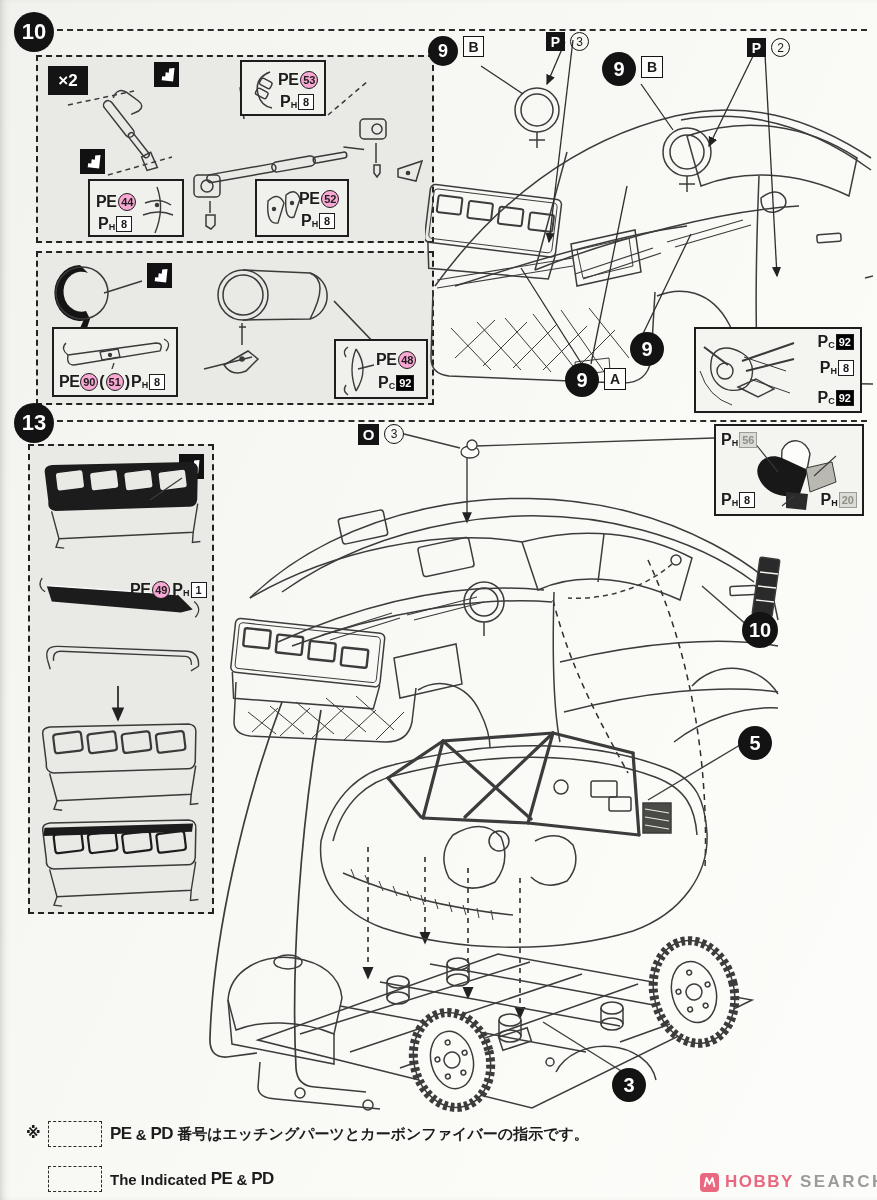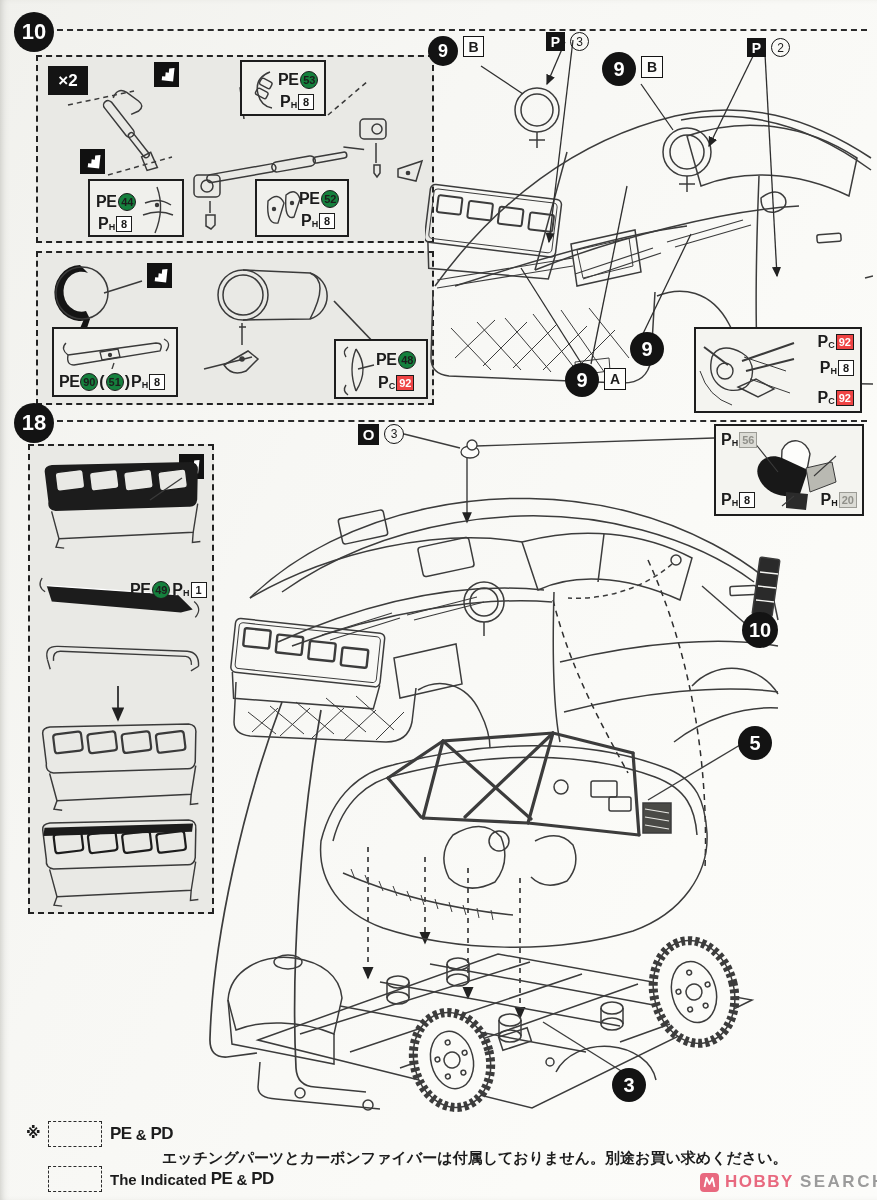--- a/index.html
+++ b/index.html
@@ -29,28 +29,28 @@
   .csq  { background: #141414; color: #fff; display: flex; align-items: center;
           justify-content: center; font-weight: 800; }
   .cnum { border: 1.5px solid #141414; border-radius: 50%; display: flex;
           align-items: center; justify-content: center; font-weight: 400; background: transparent; }
   .combo { display: flex; align-items: flex-start; gap: 5px; }
 
   
   .pe-logo { font-weight: 900; font-size: 16px; letter-spacing: -0.5px; }
   .pe-num { width: 18px; height: 18px; border: 1.6px solid #1d1d1d; border-radius: 50%;
             display: inline-flex; align-items: center; justify-content: center;
-            font-size: 11px; font-weight: 800; background: #15803d; flex: none; }
+            font-size: 11px; font-weight: 800; background: #f9a8d4; flex: none; }
   .pcode { display: inline-flex; align-items: center; font-weight: 700; }
   .pcode .pl { font-size: 16px; font-weight: 900; }
   .pcode .ps { font-size: 9px; font-weight: 900; margin: 5px 1px 0 0; }
   .chip { min-width: 16px; height: 16px; padding: 0 2px; border: 1.6px solid #1d1d1d;
           background: #fff; font-size: 11px; display: inline-flex; align-items: center;
           justify-content: center; font-weight: 700; }
-  .chip.inv { background: #ef4444; color: #fff; border-color: #1b1b1b; }
+  .chip.inv { background: #000000; color: #fff; border-color: #1b1b1b; }
   .chip.gray { background: #dcdcd6; color: #90908a; border-color: #9c9c96; }
   .crow { display: flex; align-items: center; gap: 2px; position: absolute; }
 
   .x2box { position: absolute; background: #141414; color: #fff; width: 40px; height: 29px;
            display: flex; align-items: center; justify-content: center;
            font-weight: 800; font-size: 17px; }
   .flag { position: absolute; width: 25px; height: 25px; }
 
   
   .fnote { display: flex; align-items: center; gap: 4px; font-weight: 700; font-size: 15px; white-space: nowrap; }
@@ -415,21 +415,21 @@
     </div>
     <div class="crow" style="right:6px;bottom:4px">
       <span class="pcode">
           <span class="pl">P</span>
           <span class="ps">C</span>
           <span class="chip inv">92</span>
         </span>
     </div>
   </div>
 
-  <div class="ccirc big" style="left:14px;top:403px">18</div>
+  <div class="ccirc big" style="left:14px;top:403px">13</div>
   <div class="hdash" style="left:57px;top:420px;width:810px"></div>
 
   <div class="panel" style="left:28px;top:444px;width:186px;height:470px">
     <span class="flag" style="right:8px;top:8px">
       <svg viewBox="0 0 24 24" width="25" height="25">
           <rect width="24" height="24" fill="#111"></rect>
       <path d="M4 18 L8 18 8 14 11 14 11 10 14 10 14 6 19 5 19 18 Z" fill="#fff" transform="rotate(6 12 12)"></path>
         </svg>
     </span>
     <svg style="position:absolute;left:0;top:2px" width="182" height="462" viewBox="0 0 182 462">
@@ -702,23 +702,21 @@
   </svg>
 
   <div class="ccirc med" style="left:612px;top:1068px">3</div>
 
   <div style="left:26px;top:1124px;font-size:15px;font-weight:700">※</div>
   <div class="dashbox" style="left:48px;top:1121px;width:54px;height:26px"></div>
   <div class="fnote" style="left:110px;top:1124px">
     <span class="pe-logo" style="font-size:17px">PE</span>
     <span style="font-weight:800">&amp;</span>
     <span class="pe-logo" style="font-size:17px">PD</span>
-  </div>
-  <div class="fnote" style="left:162px;top:1149px">
-    <span>エッチングパーツとカーボンファイバーは付属しておりません。別途お買い求めください。</span>
+    <span>番号はエッチングパーツとカーボンファイバーの指示です。</span>
   </div>
   <div class="dashbox" style="left:48px;top:1166px;width:54px;height:26px"></div>
   <div class="fnote" style="left:110px;top:1169px;font-weight:600">
     <span>The Indicated</span>
     <span class="pe-logo" style="font-size:17px">PE</span>
     <span style="font-weight:800">&amp;</span>
     <span class="pe-logo" style="font-size:17px">PD</span>
   </div>
 
   <div class="wm" style="left:700px;top:1172px">

